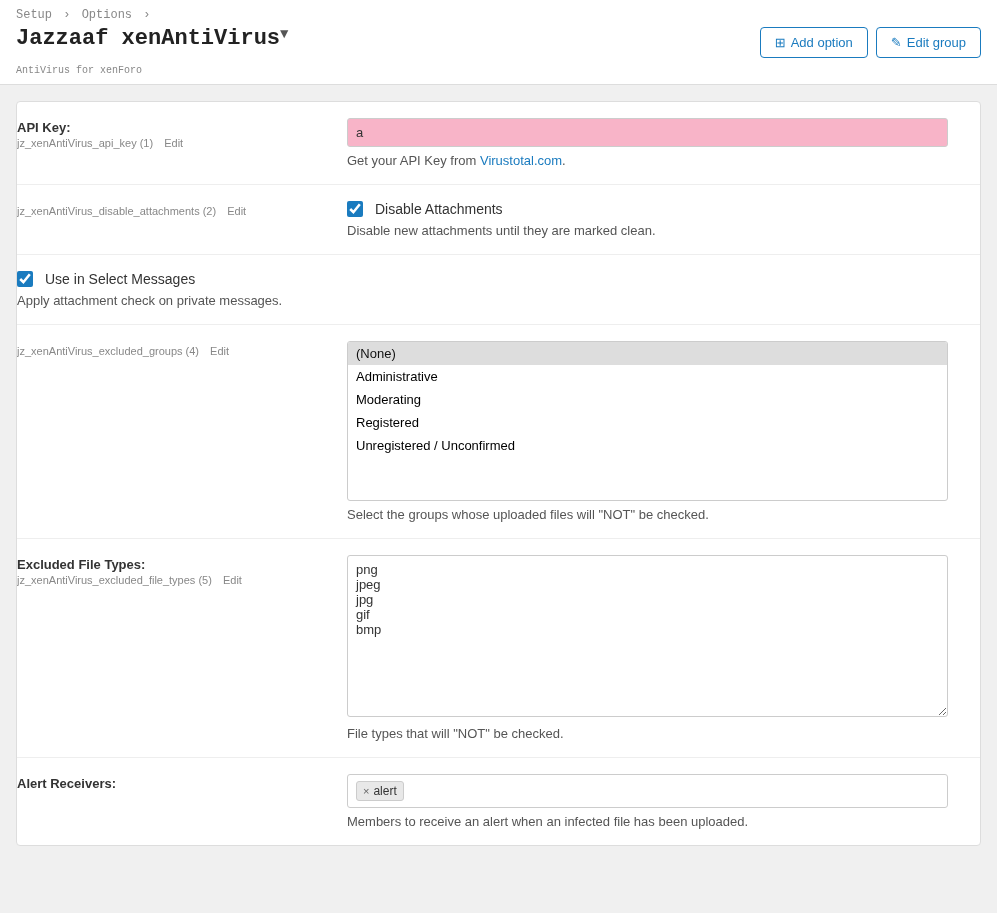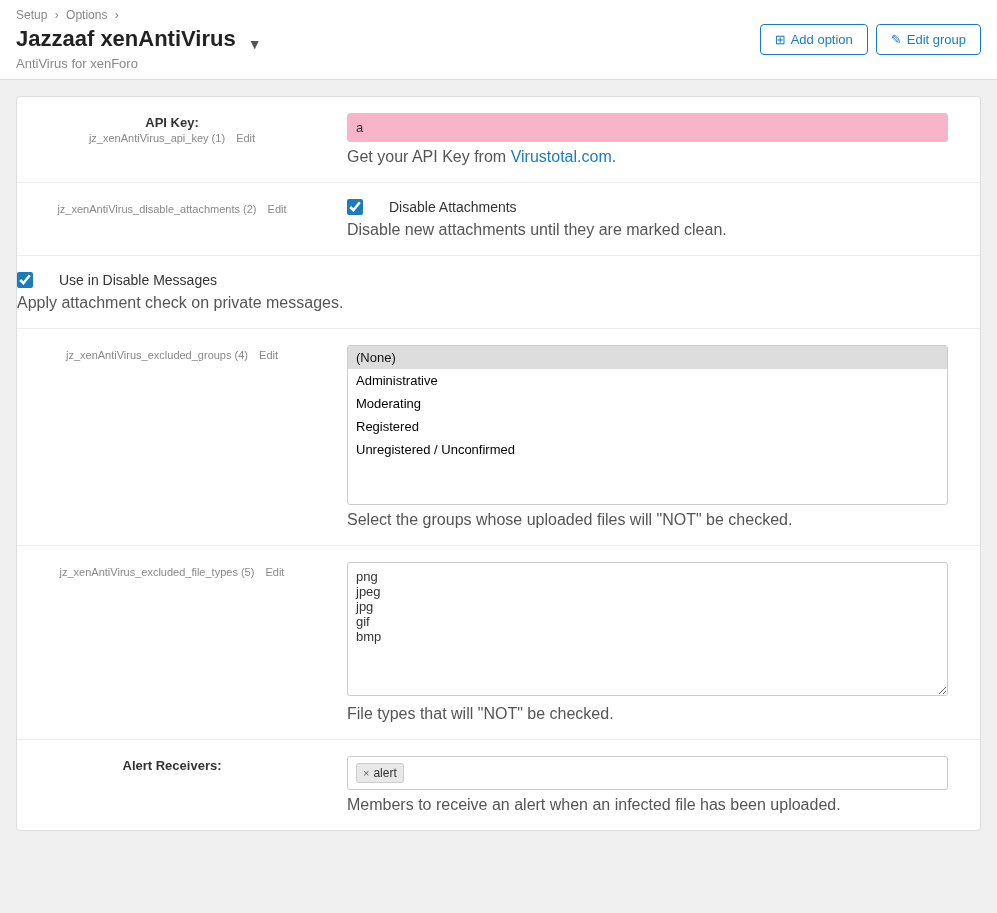--- a/index.html
+++ b/index.html
@@ -26,37 +26,38 @@
     }
     .breadcrumb a {
       color: #888;
       text-decoration: none;
     }
     .breadcrumb span { margin: 0 4px; }
 
     .page-title-area {
       display: flex;
       flex-direction: column;
+      font-family: Liberation Mono, monospace;
     }
     .page-title {
       font-size: 22px;
       font-weight: bold;
       color: #222;
       display: flex;
-      align-items: flex-end;
-      gap: 12px;
+      align-items: flex-start;
+      gap: 0;
     }
     .page-title .dropdown-arrow {
       font-size: 14px;
       color: #555;
     }
     .page-subtitle {
-      font-size: 13px;
-      color: #888;
-      margin-top: 4px;
+      font-size: 10px;
+      color: #888;
+      margin-top: 14px;
     }
 
     .top-buttons {
       display: flex;
       gap: 8px;
     }
     .btn {
       display: inline-flex;
       align-items: center;
       gap: 5px;
@@ -95,21 +96,21 @@
       border-bottom: 1px solid #eee;
       padding: 16px 16px 16px 0;
     }
     .option-row:last-child {
       border-bottom: none;
     }
 
     .option-label-col {
       width: 330px;
       min-width: 330px;
-      text-align: center;
+      text-align: left;
       padding-right: 20px;
       padding-top: 2px;
     }
     .option-label {
       font-weight: bold;
       font-size: 13px;
       color: #333;
     }
     .option-key {
       font-size: 11px;
@@ -132,34 +133,34 @@
       width: 100%;
       padding: 6px 8px;
       border: 1px solid #ccc;
       border-radius: 3px;
       font-size: 13px;
       background: #f8b4c8;
       color: #333;
       outline: none;
     }
     .field-description {
-      font-size: 16px;
+      font-size: 13px;
       color: #555;
       margin-top: 6px;
     }
     .field-description a {
       color: #1a7bbf;
       text-decoration: none;
     }
 
     
     .checkbox-label {
       display: flex;
       align-items: flex-start;
-      gap: 26px;
+      gap: 12px;
       font-size: 14px;
       font-weight: 500;
       color: #333;
       cursor: pointer;
     }
     .checkbox-label input[type="checkbox"] {
       width: 16px;
       height: 16px;
       accent-color: #1a7bbf;
     }
@@ -177,21 +178,21 @@
     .multi-select option {
       padding: 4px 8px;
     }
     .multi-select option:first-child {
       background: #ddd;
     }
 
     
     .file-types-textarea {
       width: 100%;
-      height: 134px;
+      height: 162px;
       border: 1px solid #ccc;
       border-radius: 3px;
       font-size: 13px;
       padding: 6px 8px;
       resize: vertical;
       font-family: inherit;
       color: #333;
     }
 
     
@@ -285,21 +286,21 @@
           <span>Disable Attachments</span>
         </label>
         <div class="field-description">Disable new attachments until they are marked clean.</div>
       </div>
     </div>
 
     <div class="option-row">
       <div class="option-value-col">
         <label class="checkbox-label">
           <input type="checkbox" checked="" style="">
-          <span>Use in Disable Messages</span>
+          <span>Use in Select Messages</span>
         </label>
         <div class="field-description">Apply attachment check on private messages.</div>
       </div>
     </div>
 
     <div class="option-row">
       <div class="option-label-col">
         <div class="option-key">
           <span>jz_xenAntiVirus_excluded_groups (4)</span>
           <a href="#">Edit</a>
@@ -312,20 +313,21 @@
           <option value="moderating">Moderating</option>
           <option value="registered">Registered</option>
           <option value="unregistered">Unregistered / Unconfirmed</option>
         </select>
         <div class="field-description">Select the groups whose uploaded files will "NOT" be checked.</div>
       </div>
     </div>
 
     <div class="option-row">
       <div class="option-label-col">
+        <div class="option-label">Excluded File Types:</div>
         <div class="option-key">
           <span>jz_xenAntiVirus_excluded_file_types (5)</span>
           <a href="#">Edit</a>
         </div>
       </div>
       <div class="option-value-col">
         <textarea class="file-types-textarea" style="">png
 jpeg
 jpg
 gif

